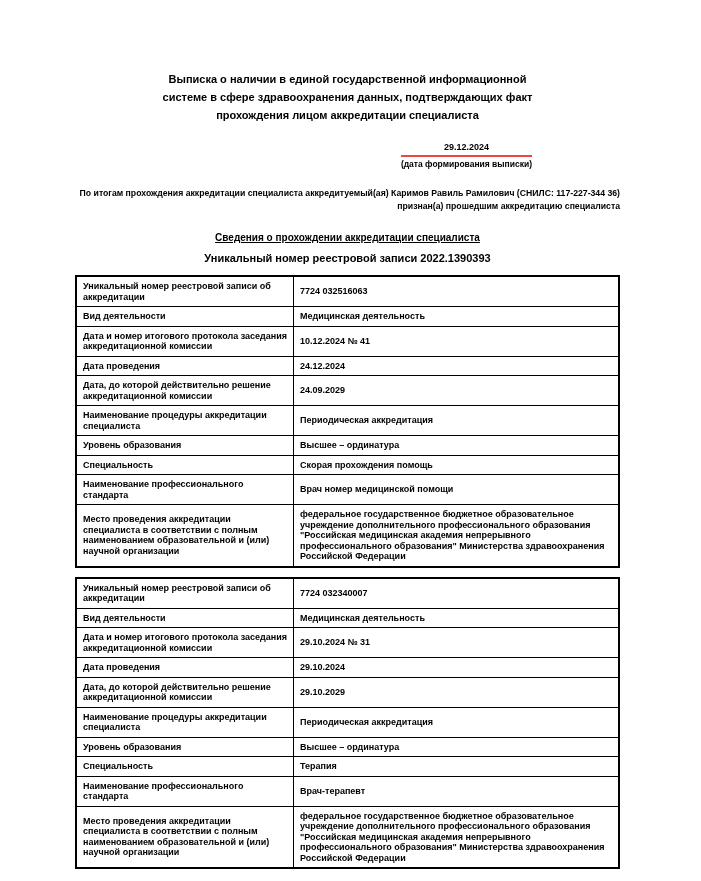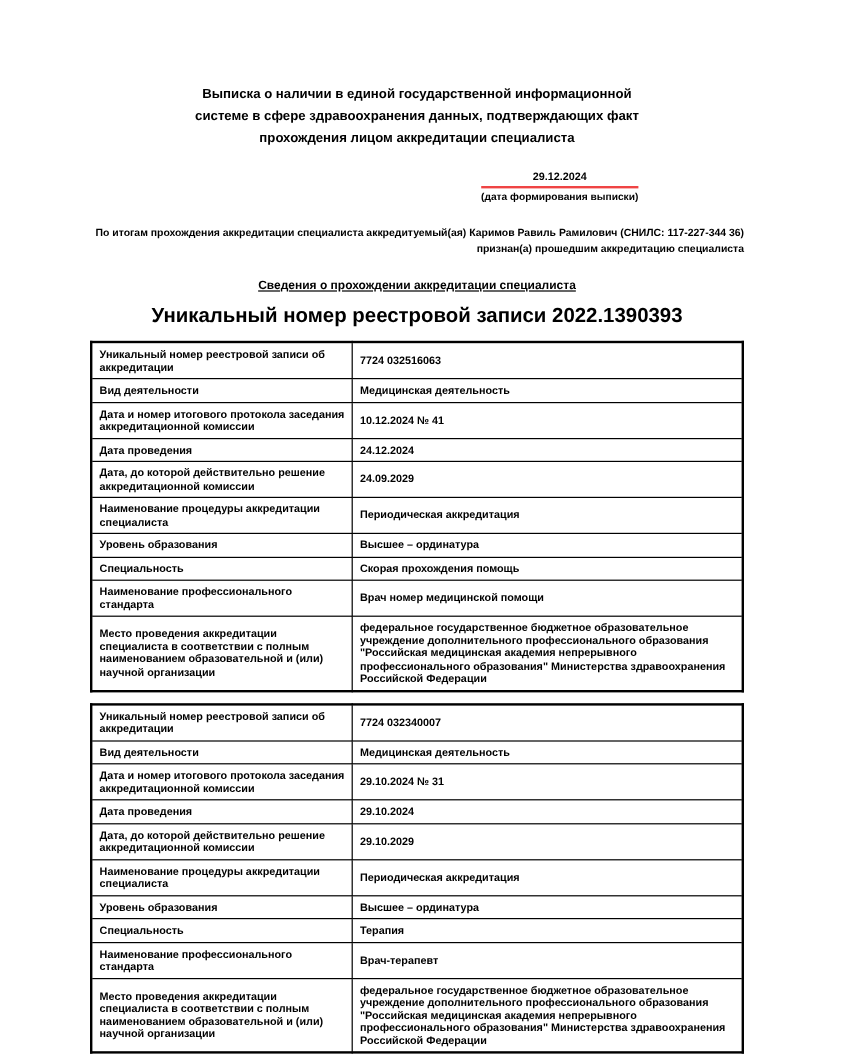--- a/index.html
+++ b/index.html
@@ -52,21 +52,21 @@
   }
   .section-heading {
     margin-top: 20px;
     text-align: center;
     font-size: 10px;
     text-decoration: underline;
   }
   .registry-heading {
     margin-top: 9px;
     text-align: center;
-    font-size: 17px;
+    font-size: 11px;
   }
   table.acc-table {
     width: 100%;
     border-collapse: collapse;
     border: 2px solid #000000;
     margin-top: 11px;
     table-layout: fixed;
     padding-left: 12px;
   }
   table.acc-table + table.acc-table { margin-top: 9px; }

